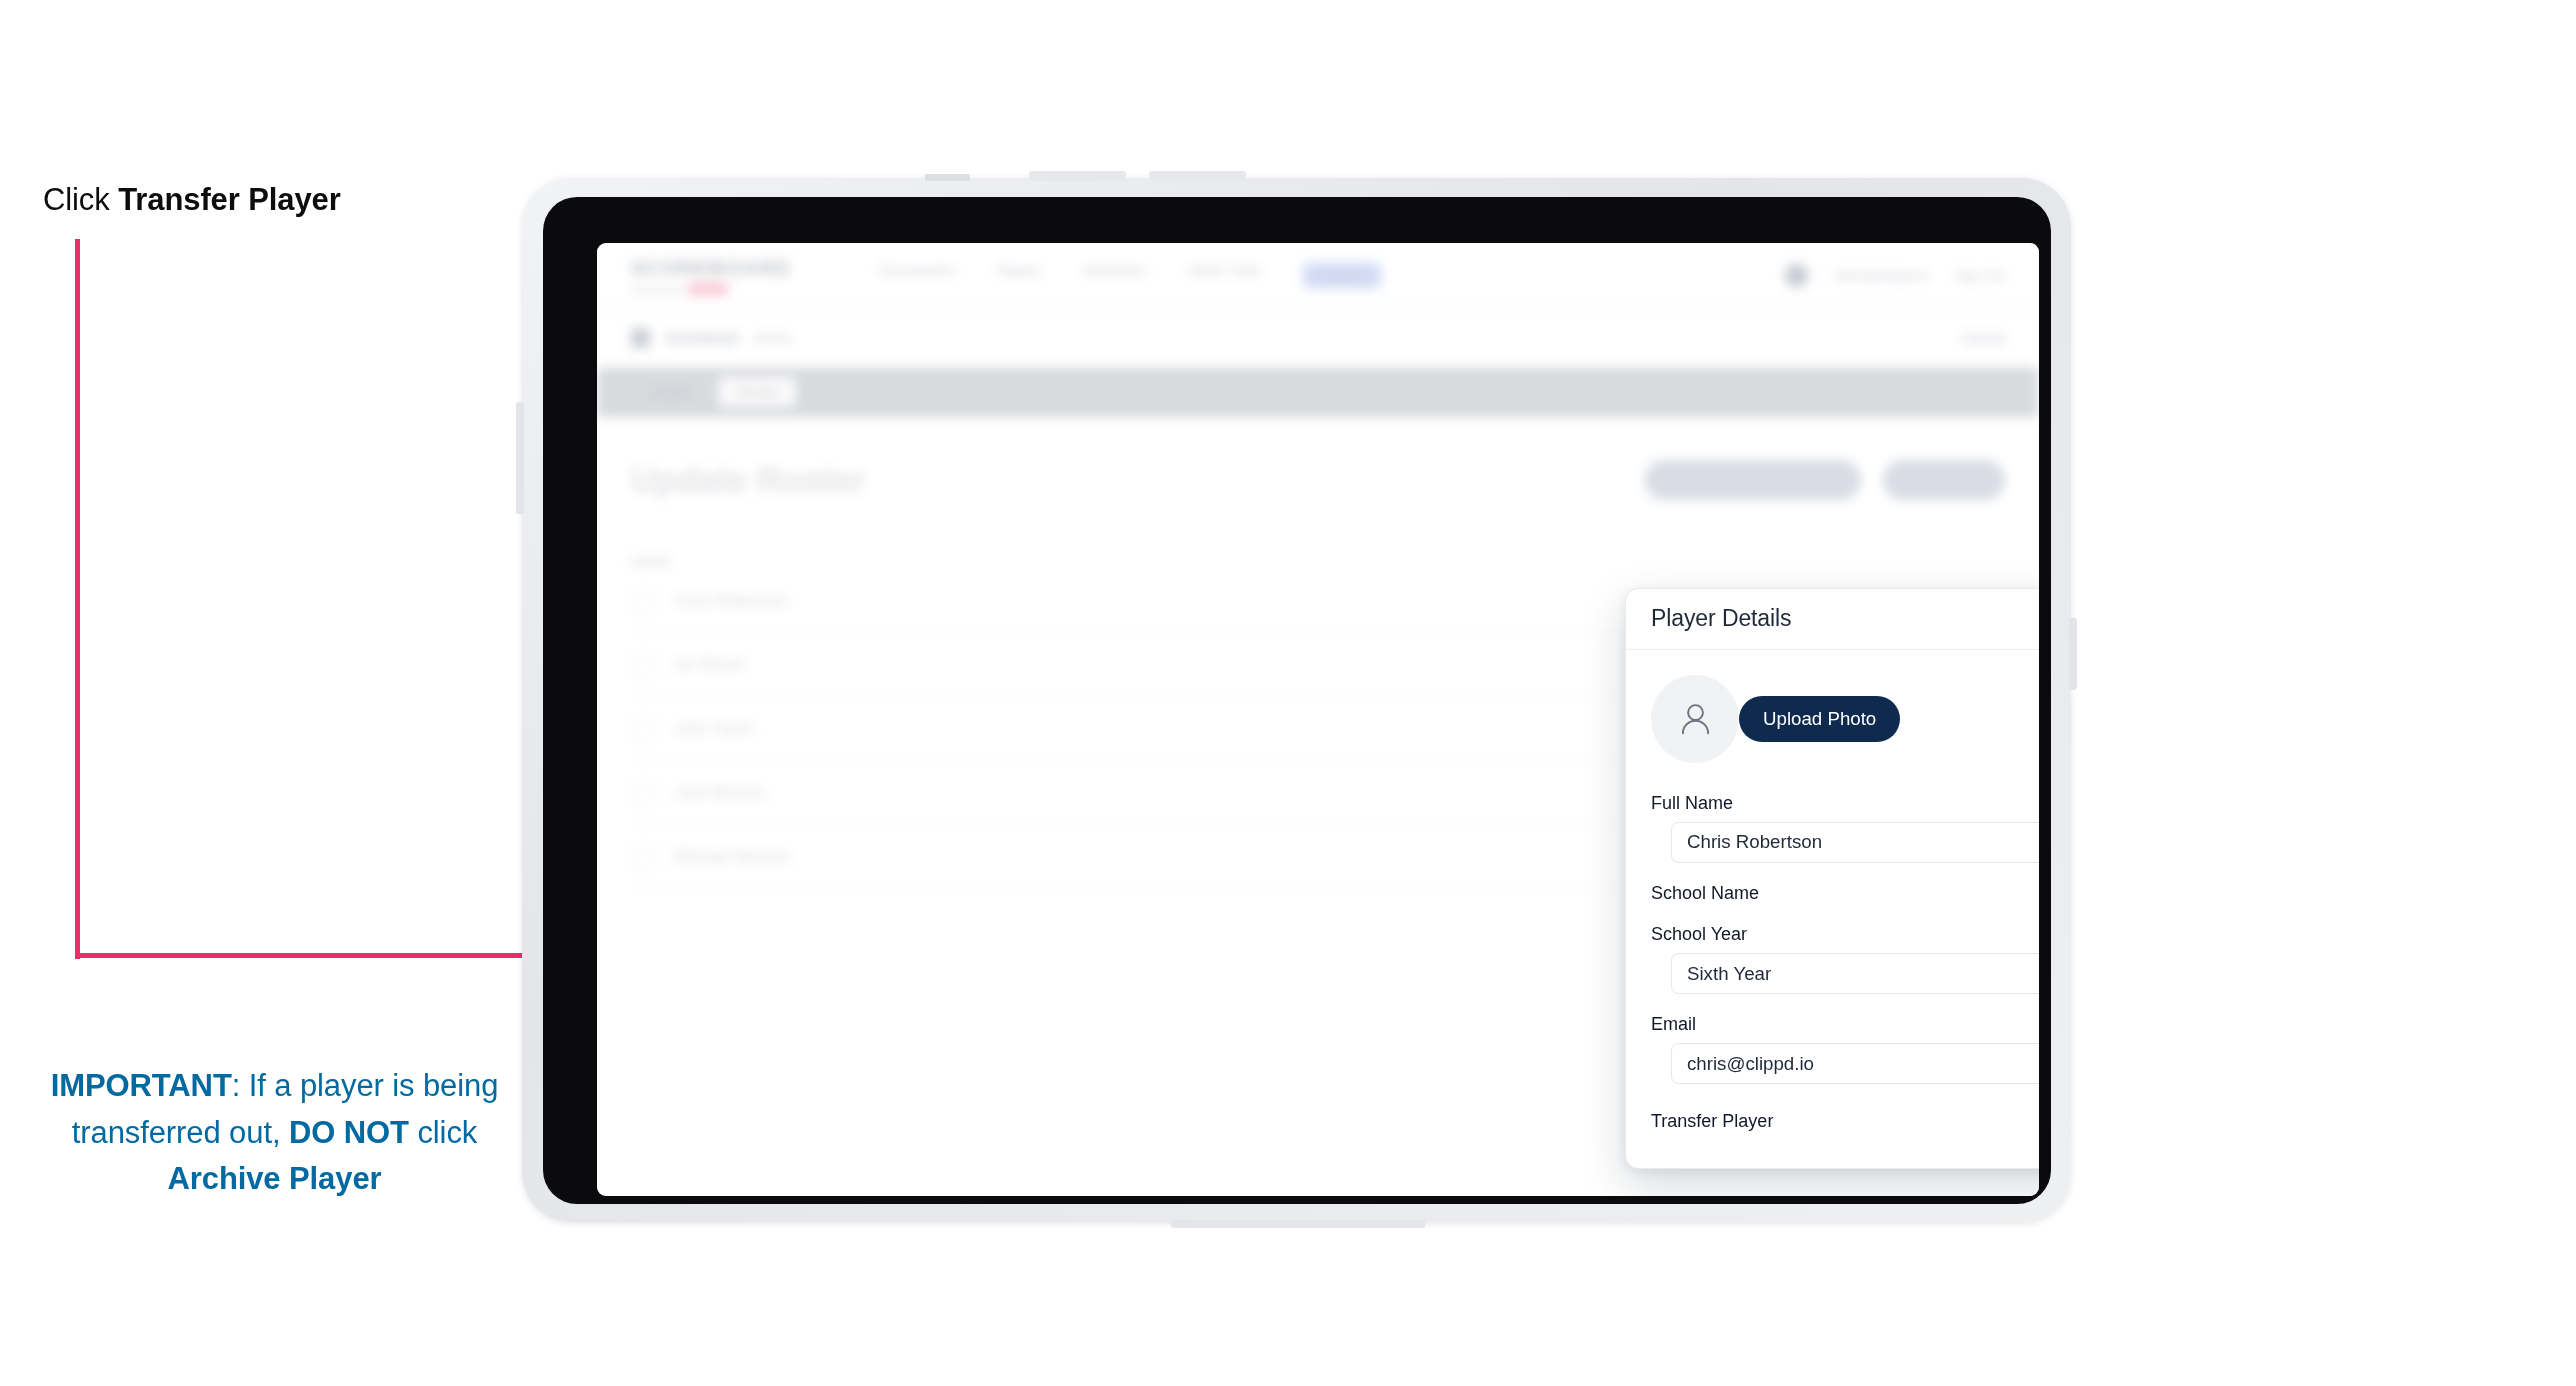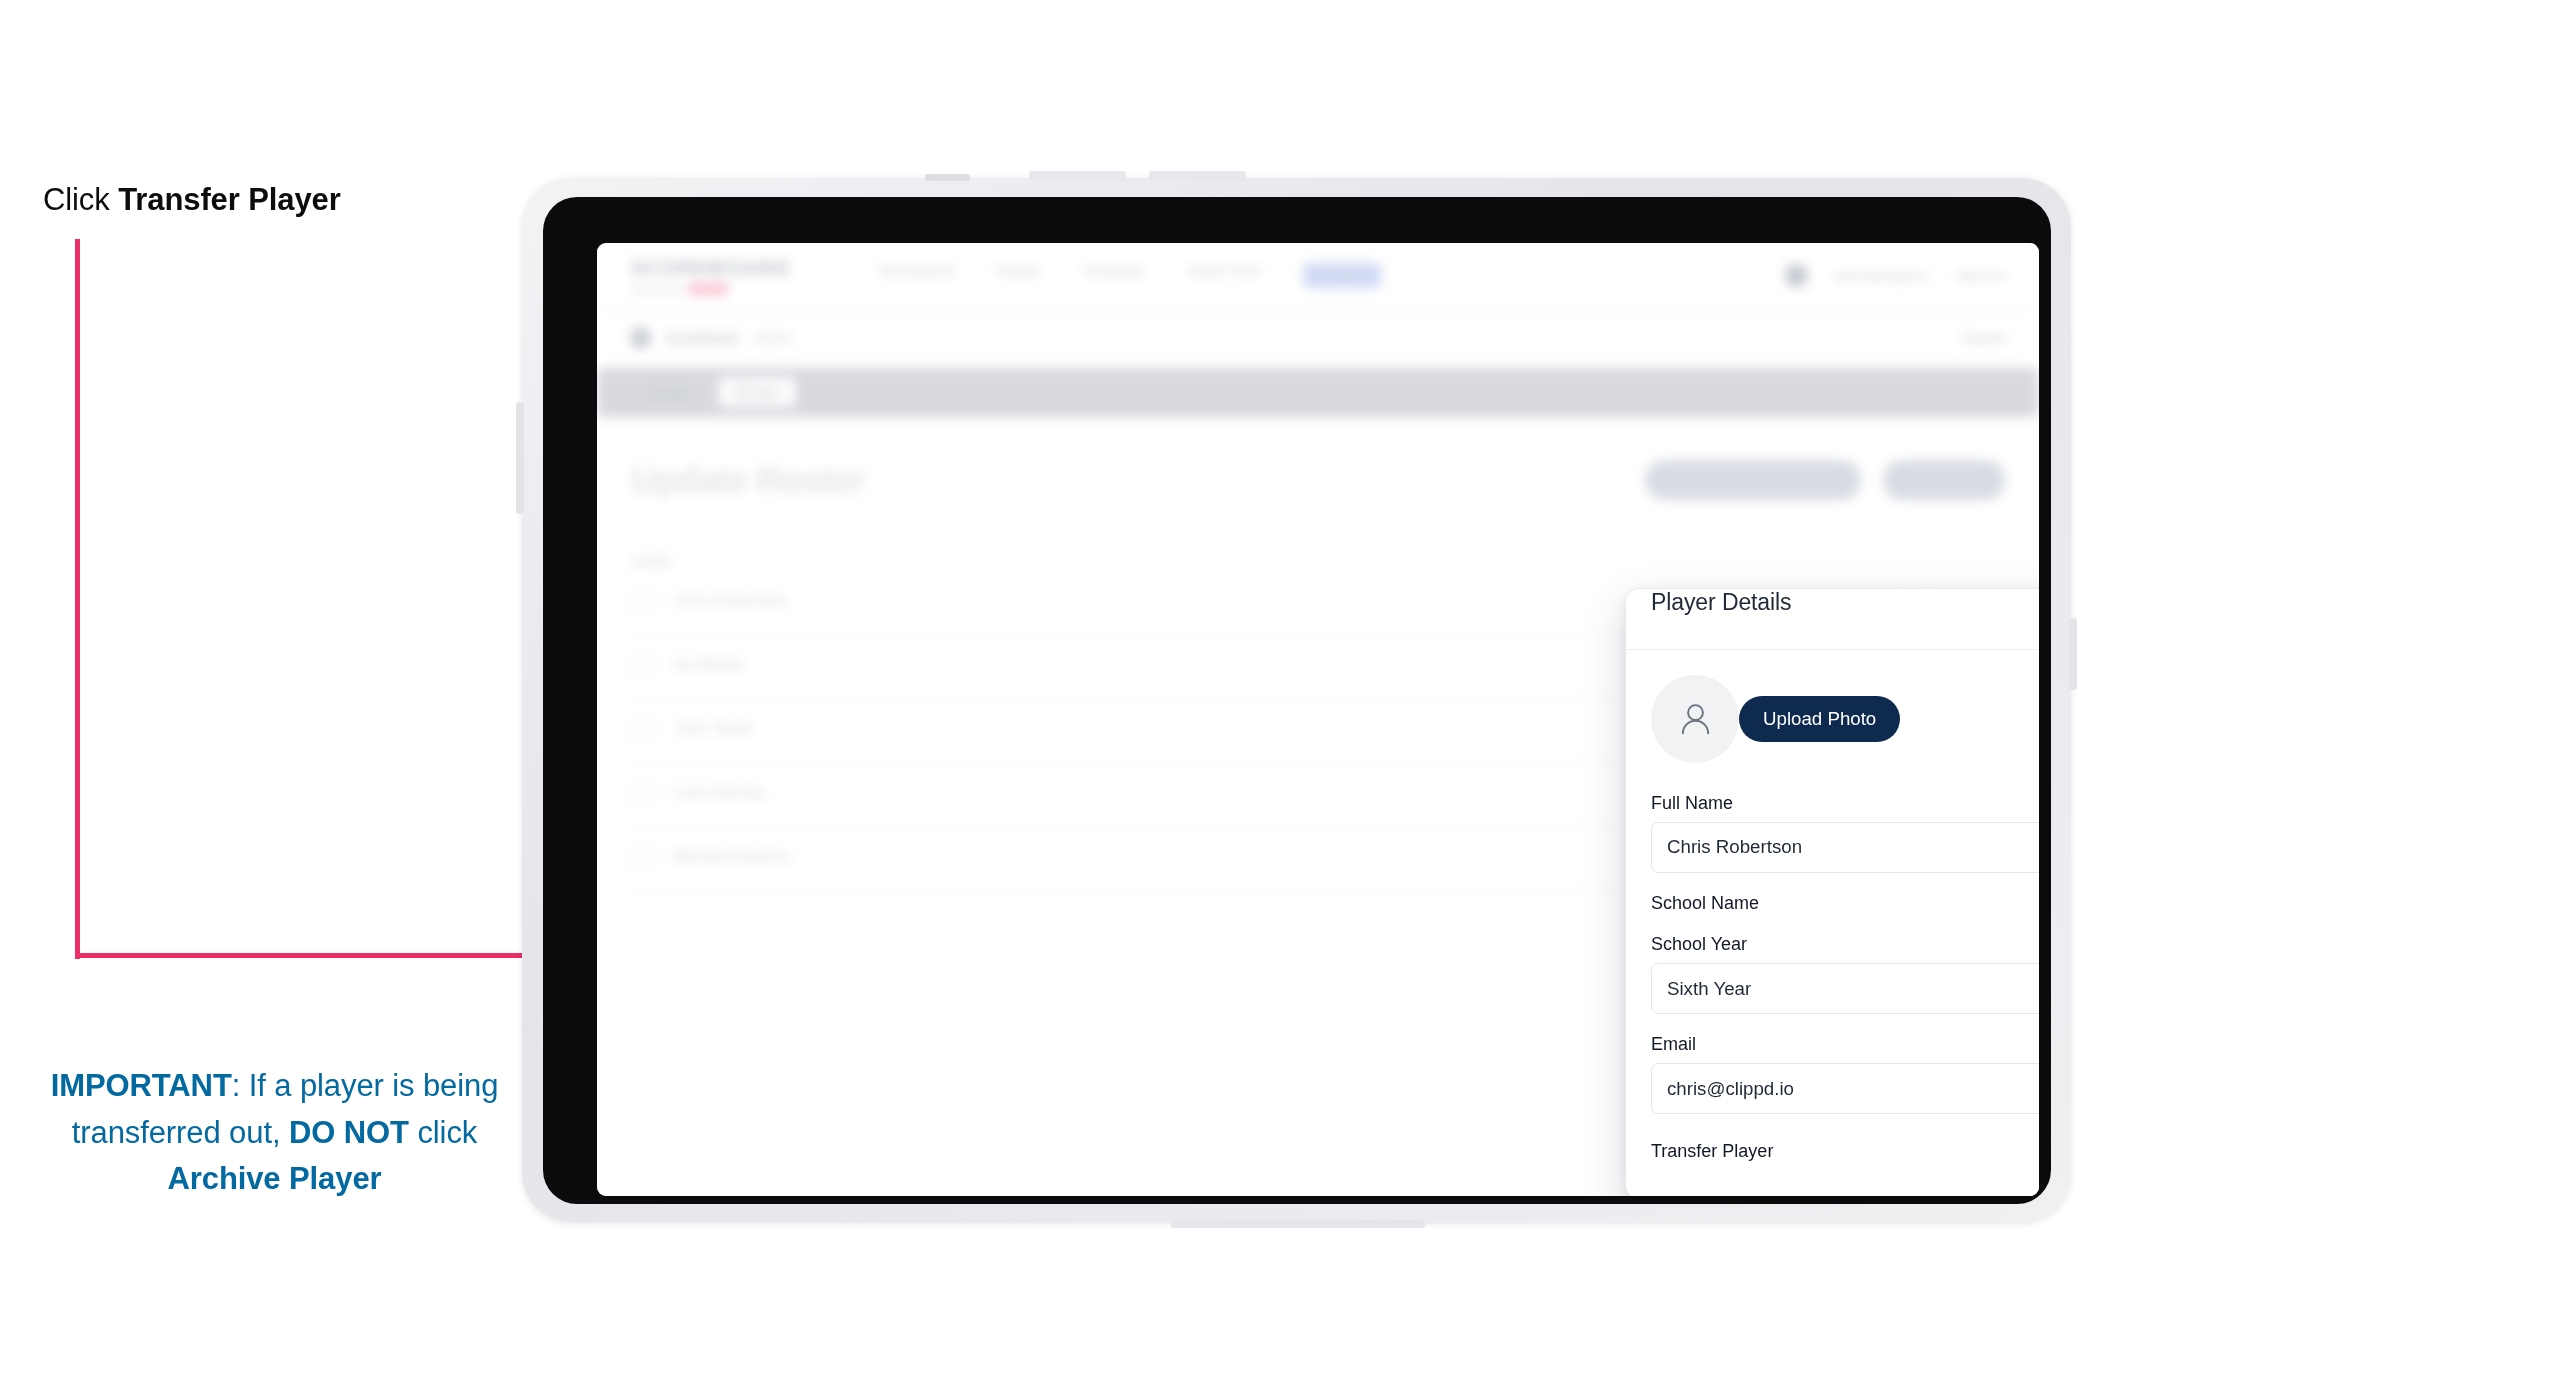--- a/index.html
+++ b/index.html
@@ -157,21 +157,21 @@
     position:absolute;
     left:1028px; top:345px;
     width:530px;
     background:#ffffff;
     border-radius:13.4px;
     border:0.7px solid #e9eaee;
     box-shadow: 0 16.4px 45px rgba(15,23,42,0.16), 0 3px 10.4px rgba(15,23,42,0.07);
     overflow:hidden;
   }
   .modal-head {
-    height:61px; display:flex; 
+    height:61px; display:flex; align-items:center;
     padding:0 25px; border-bottom:0.7px solid #edeef1;
   }
   .modal-title { font-size:23px; color:#1f2937; letter-spacing:-0.1px; }
   .modal-body { padding:25px 25px 3px 25px; }
 
   .photo-row { display:flex; align-items:center; margin-bottom:30px; }
   .avatar-big {
     width:88px; height:88px; border-radius:50%;
     background:#f1f2f4;
     display:flex; align-items:center; justify-content:center;
@@ -179,25 +179,25 @@
   .upload-btn {
     background:#0E2A4E; color:#ffffff;
     font-size:18.7px; padding:12px 24px;
     border:none; border-radius:745px; cursor:pointer;
     font-family:"Liberation Sans", sans-serif;
   }
 
   .field { margin-bottom:20px; }
   .field-label { font-size:18px; color:#111827; margin-bottom:8.2px; display:block; }
   .field-input {
-    width:100%; height:51px;
+    width:100%; height:41px;
     border:0.7px solid #e4e6ea; border-radius:7.5px;
     padding:0 15px; font-size:18.7px; color:#1f2937;
     font-family:"Liberation Sans", sans-serif;
-    background:#fff; outline:none;
+    background:#fff; outline:none;margin-left:20px;
   }
   .select-wrap { position:relative; }
 
   .transfer-block { margin-top:27px; padding-bottom:25px; }
   .transfer-title { font-size:18px; color:#111827; margin-bottom:7.5px; }
 </style>
 </head>
 <body>
 
 <div id="stage">

